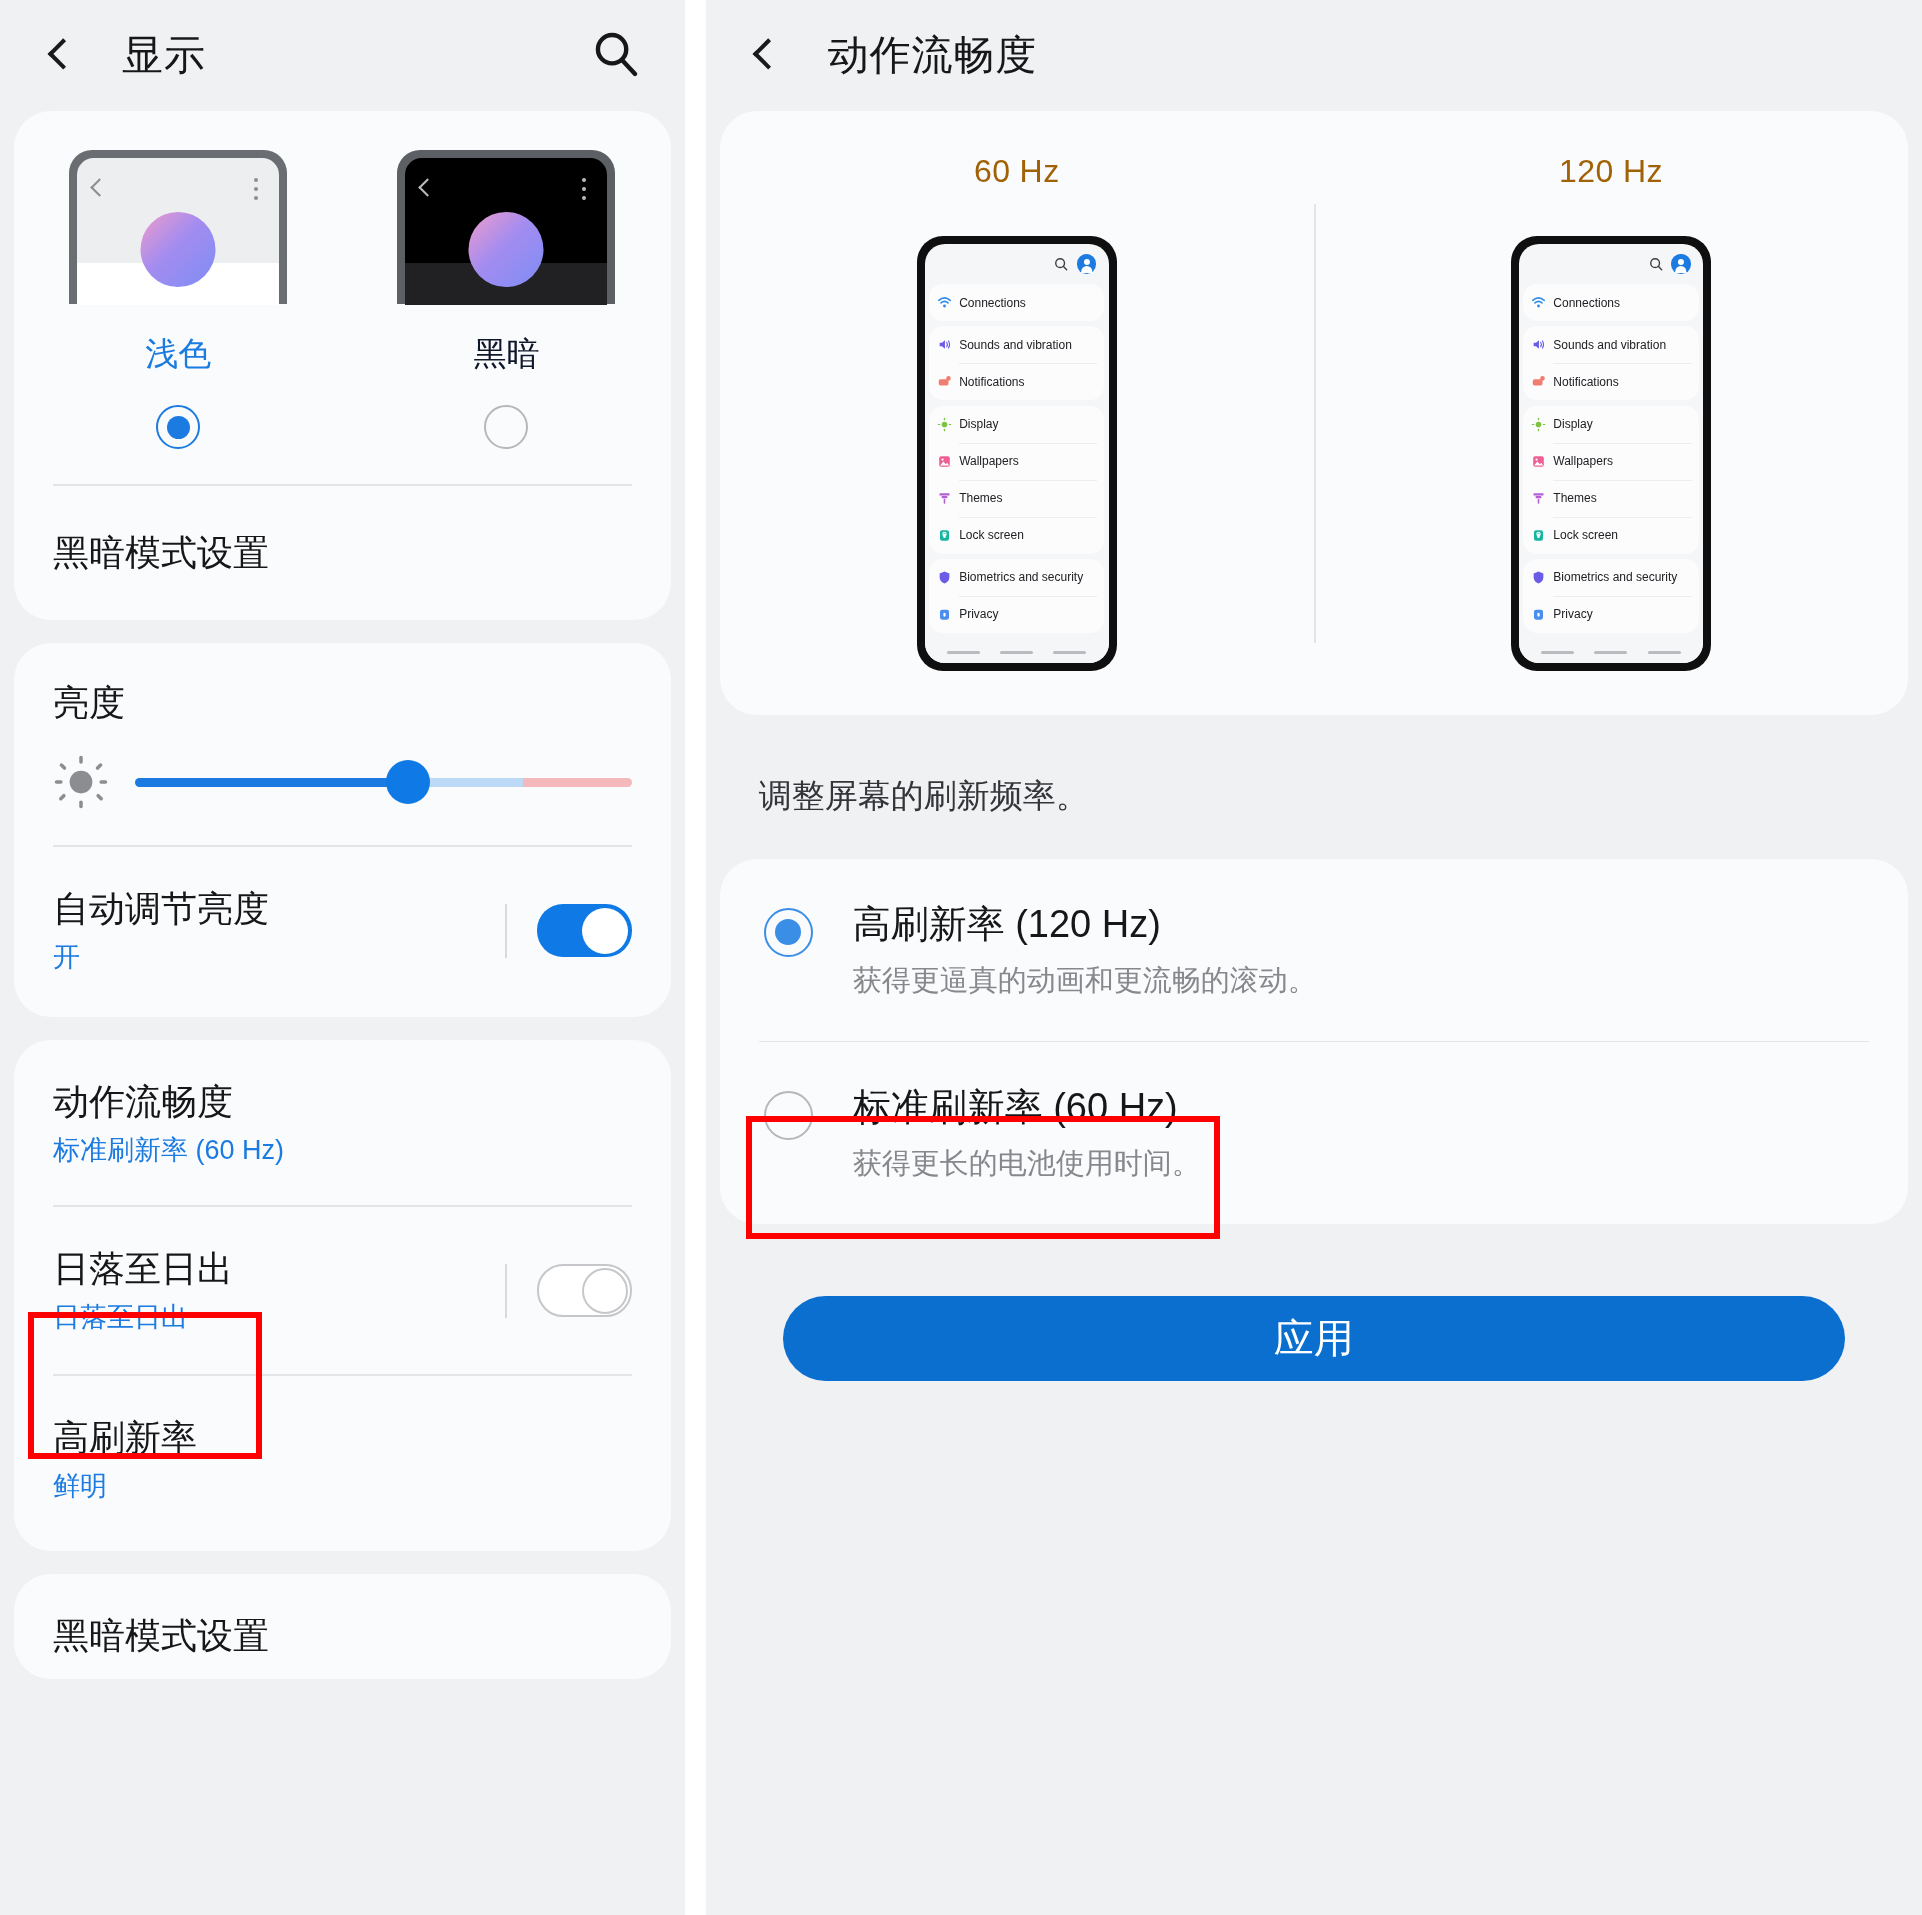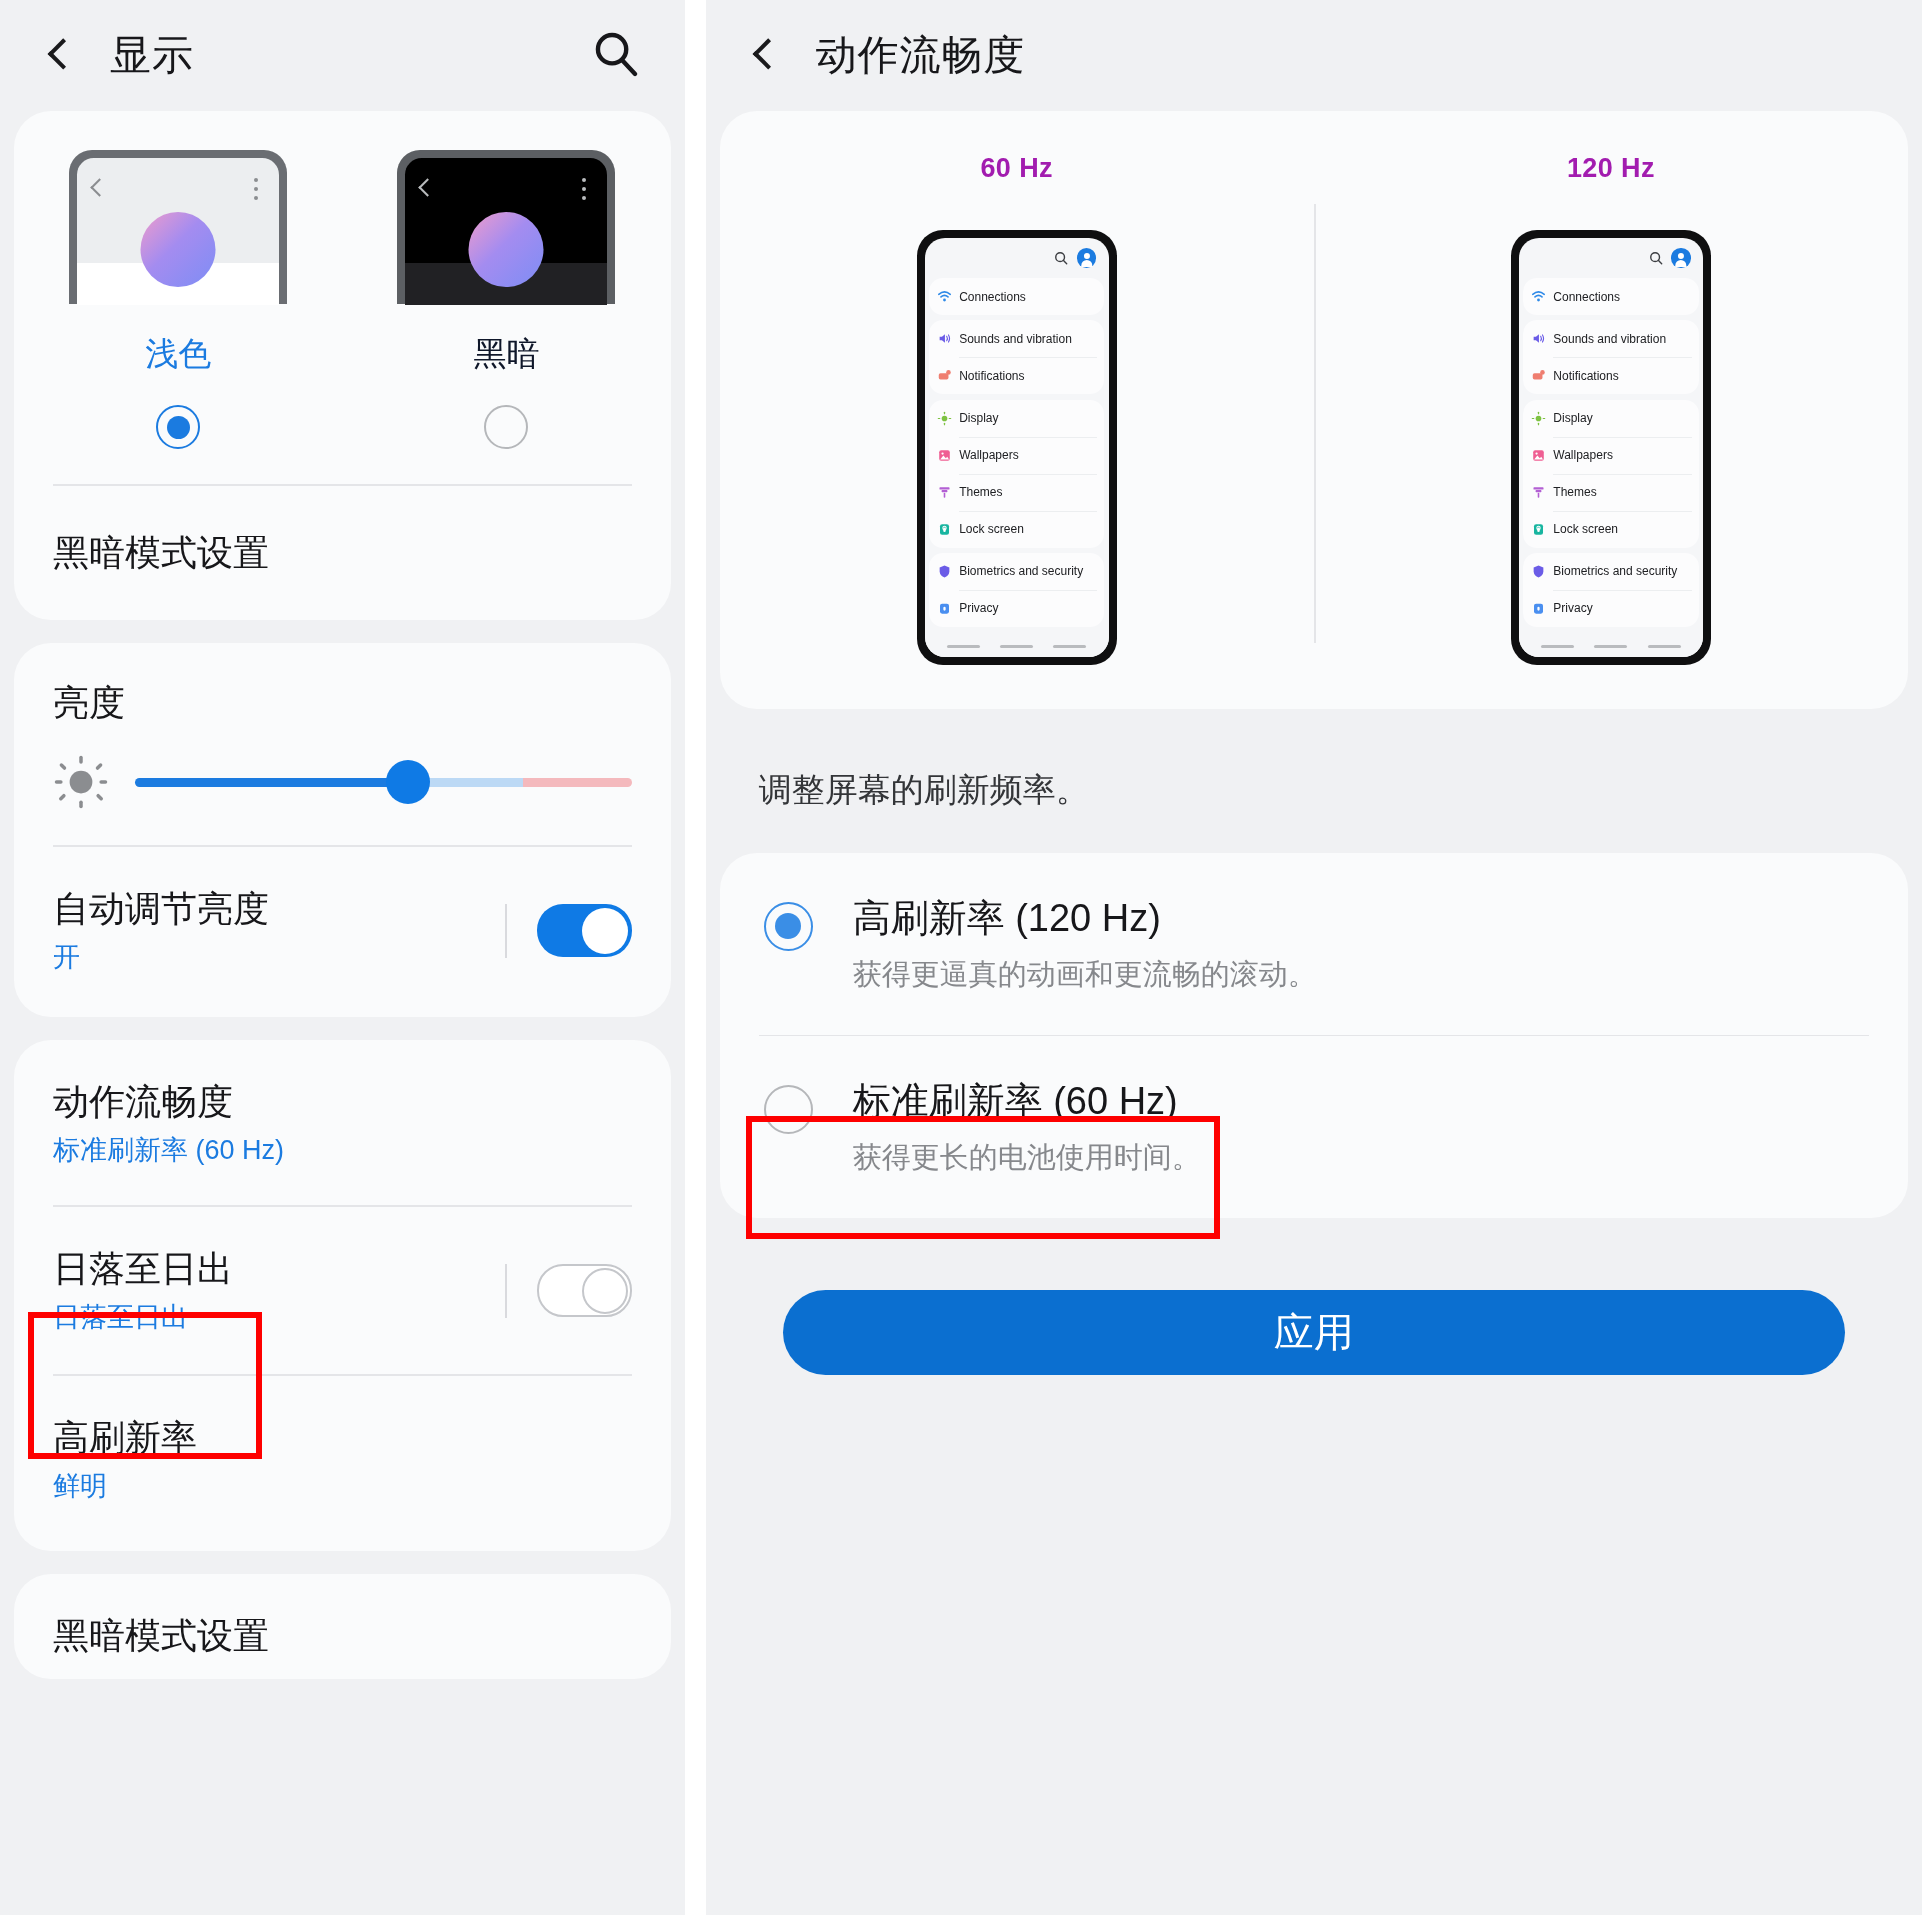--- a/index.html
+++ b/index.html
@@ -16,21 +16,21 @@
   .panel-right { width: 1217px; }
 
   
   .appbar { height: 111px; display: flex; align-items: center; padding: 0 35px; position: relative; }
   .back-ico { width: 47px; height: 47px; flex: 0 0 47px; position: relative; }
   .back-ico::before {
     content: ""; position: absolute; left: 16.7px; top: 11.4px;
     width: 18.4px; height: 18.4px; border-left: 4.4px solid #1a1a1c; border-bottom: 4.4px solid #1a1a1c;
     transform: rotate(45deg);
   }
-  .appbar-title { font-size: 41px; color: #17171a; font-weight: 400; margin-left: 28px; letter-spacing: 0.9px; }
+  .appbar-title { font-size: 41px; color: #17171a; font-weight: 400; margin-left: 40px; letter-spacing: 0.9px; }
   .search-ico { position: absolute; right: 42px; top: 28px; width: 53px; height: 53px; }
   .search-ico svg { width: 53px; height: 53px; }
 
   
   .card {
     background: #fafbfc; border-radius: 37px; margin: 0 14px 23px 14px;
     position: relative; overflow: hidden;
   }
   .divider { height: 1.8px; background: #e4e5e8; margin: 0 39px; }
 
@@ -89,21 +89,21 @@
   .tgl.on  .knob { right: 3.5px; background: #ffffff; }
   .tgl.off .knob { right: 1.8px; top: 1.8px; background: #ffffff; border: 2.6px solid #c5c7cb; }
 
   .hl-box { position: absolute; border: 6.1px solid #fe0000; pointer-events: none; }
 
   
   .rp-card { background: #fafbfc; border-radius: 37px; margin: 0 14px 23px 14px; overflow: hidden; }
   .hz-row { display: flex; padding: 42px 0 0 0; }
   .hz-col { flex: 1; display: flex; flex-direction: column; align-items: center; position: relative; }
   .hz-col + .hz-col::before { content:""; position:absolute; left:0; top:51px; width:1.8px; height:439px; background:#e4e5e8; }
-  .hz-label { font-size: 27px; color: #a21caf; font-weight: 700; letter-spacing: 0.4px; }
+  .hz-label { font-size: 32px; color: #a16207; font-weight: 400; letter-spacing: 0.4px; }
   .mock { width: 200px; height: 435px; background: #0f0f10; border-radius: 26px; padding: 8px; margin-top: 46px; margin-bottom: 44px; }
   .mock-scr { width: 100%; height: 100%; background: #f5f6f8; border-radius: 20px; overflow: hidden; position: relative; }
   .mock-top { height: 40px; display: flex; align-items: center; justify-content: flex-end; padding-right: 12.3px; gap: 8.8px; }
   .mock-srch svg { width: 14px; height: 14px; display: block; }
   .mock-avatar { width: 19.3px; height: 19.3px; border-radius: 50%; background: #1b7be0; position: relative; }
   .mock-avatar::before { content:""; position:absolute; left:50%; top:4.4px; transform:translateX(-50%); width:6.1px; height:6.1px; border-radius:50%; background:#fff; }
   .mock-avatar::after { content:""; position:absolute; left:50%; top:11.4px; transform:translateX(-50%); width:11.4px; height:7px; border-radius:6.1px 6.1px 0 0; background:#fff; }
   .mgrp { background: #fcfcfd; border-radius: 14px; margin: 0 4.4px 5.3px 4.4px; }
   .mitem { display: flex; align-items: center; height: 37px; padding-left: 8px; position: relative; }
   .mitem + .mitem::before { content:""; position:absolute; left:30px; right:7px; top:0; height:0.9px; background:#eceef0; }

